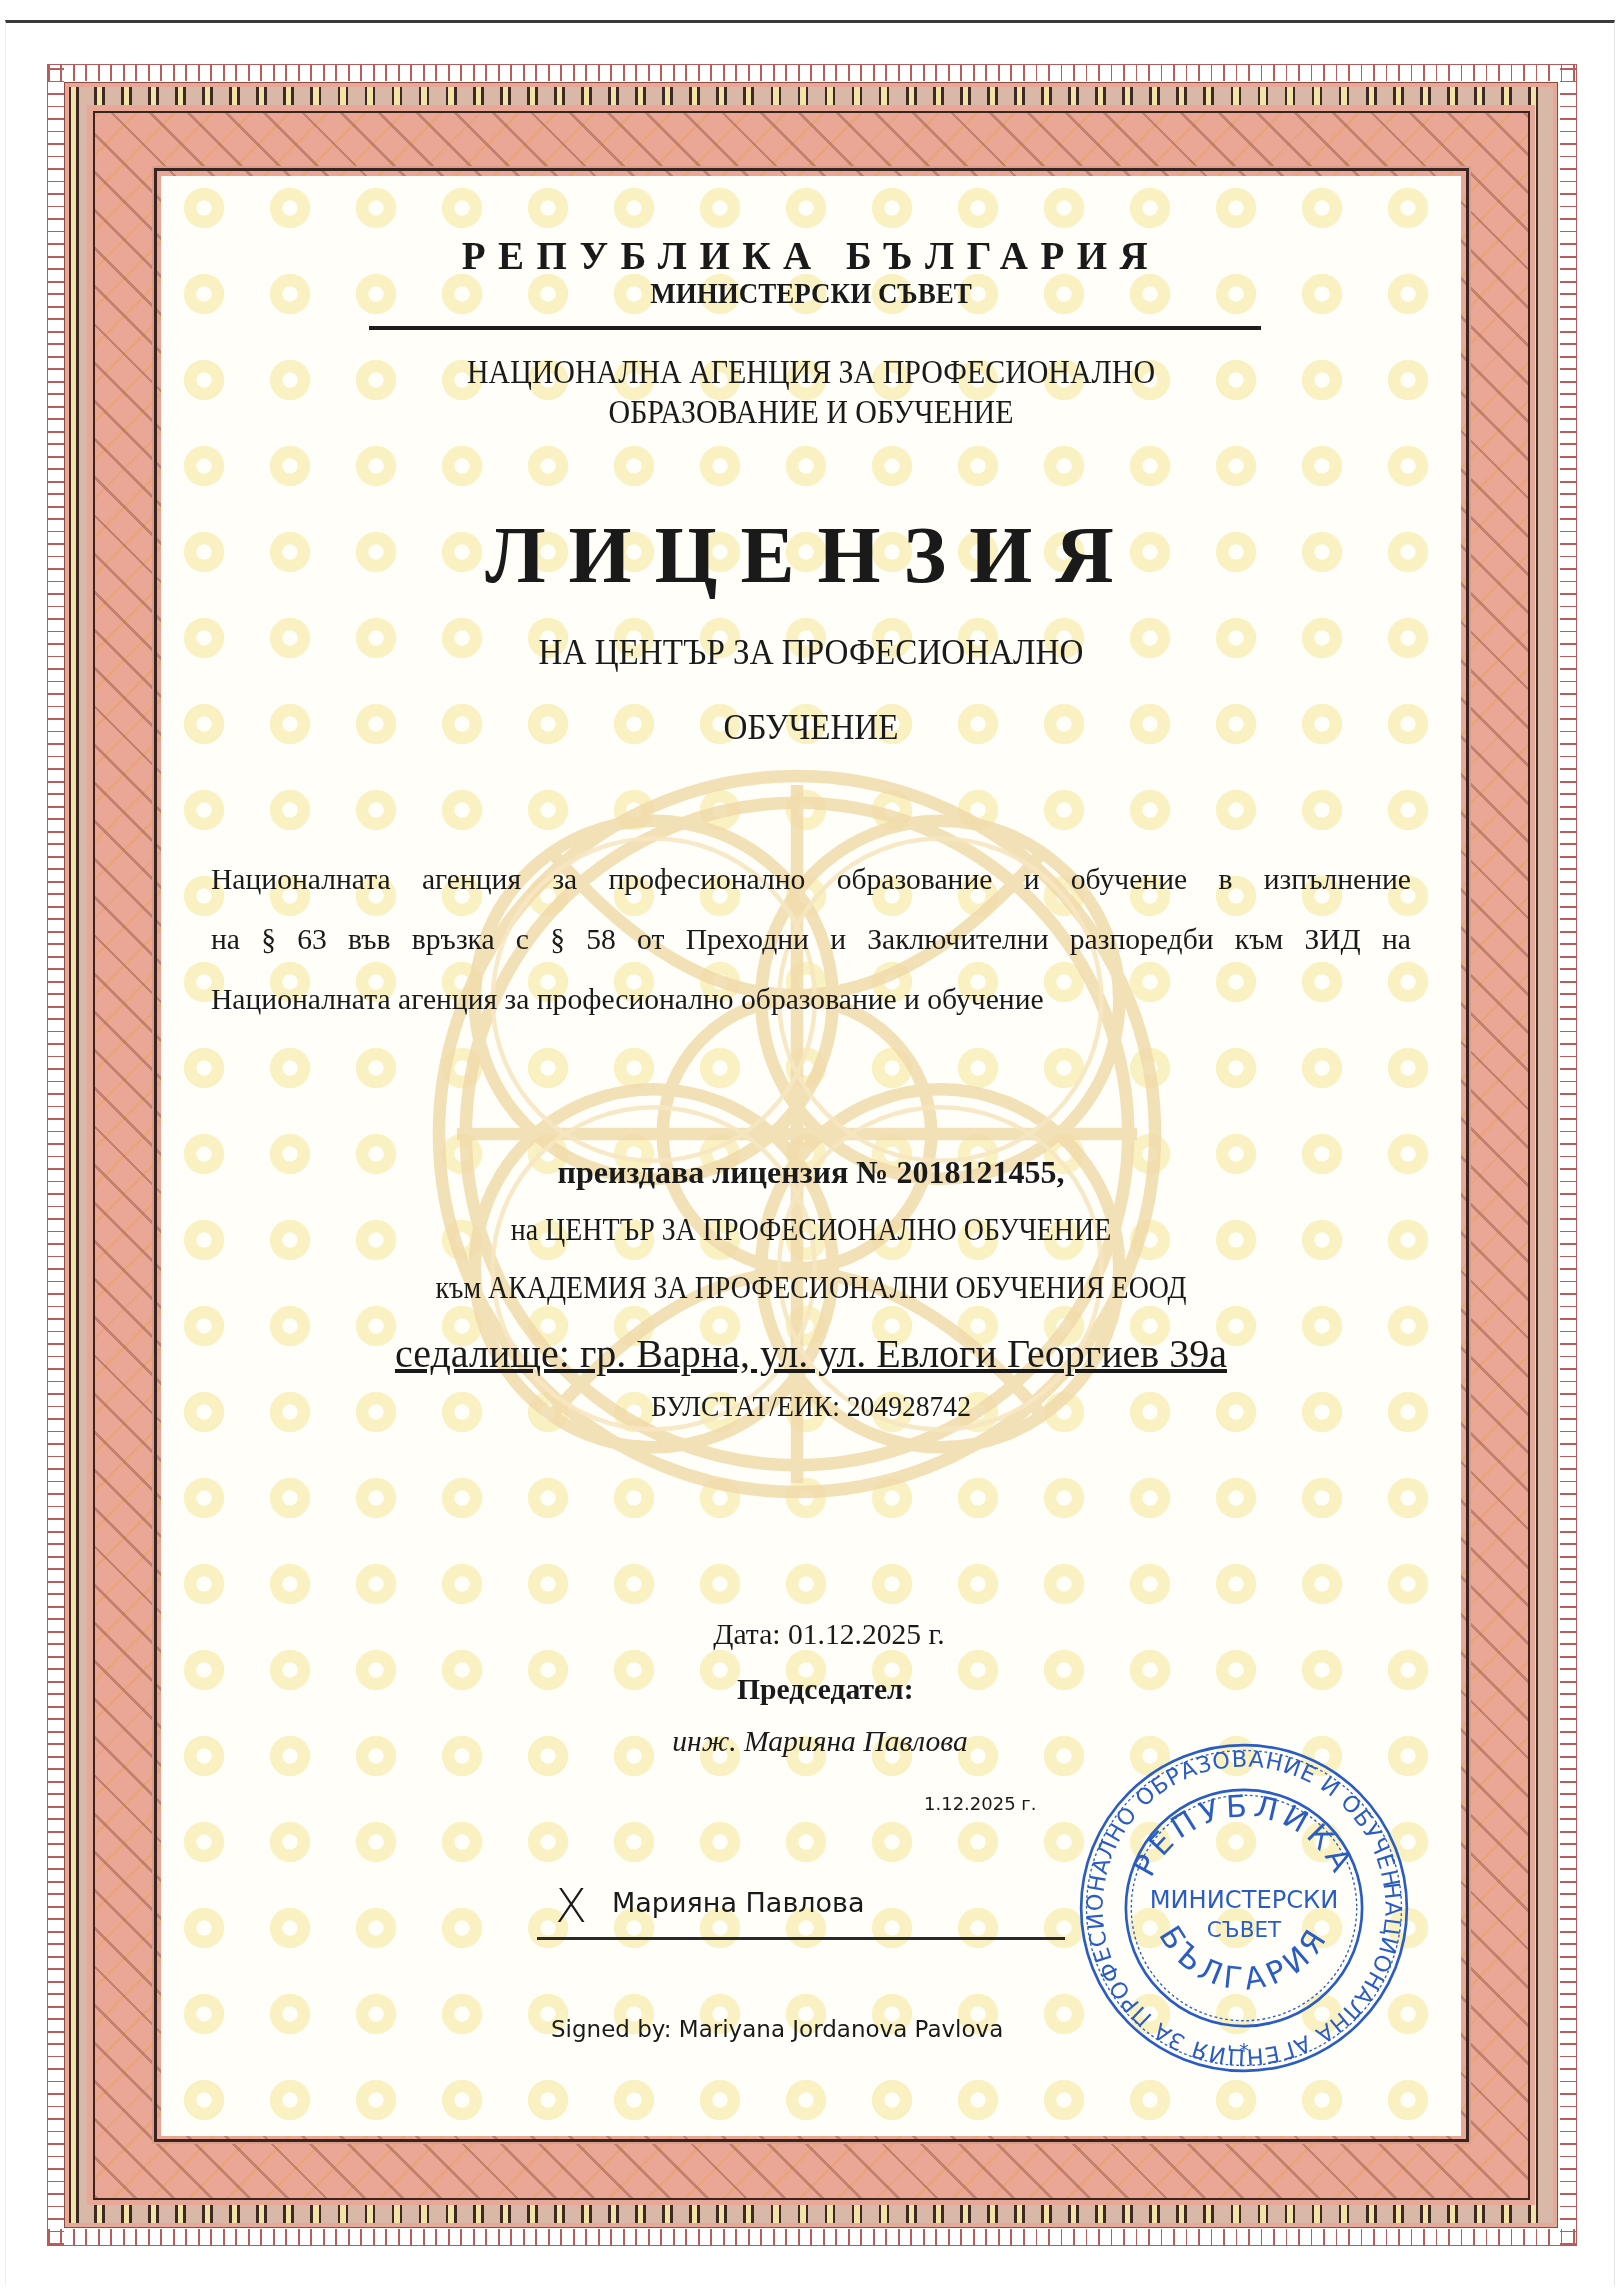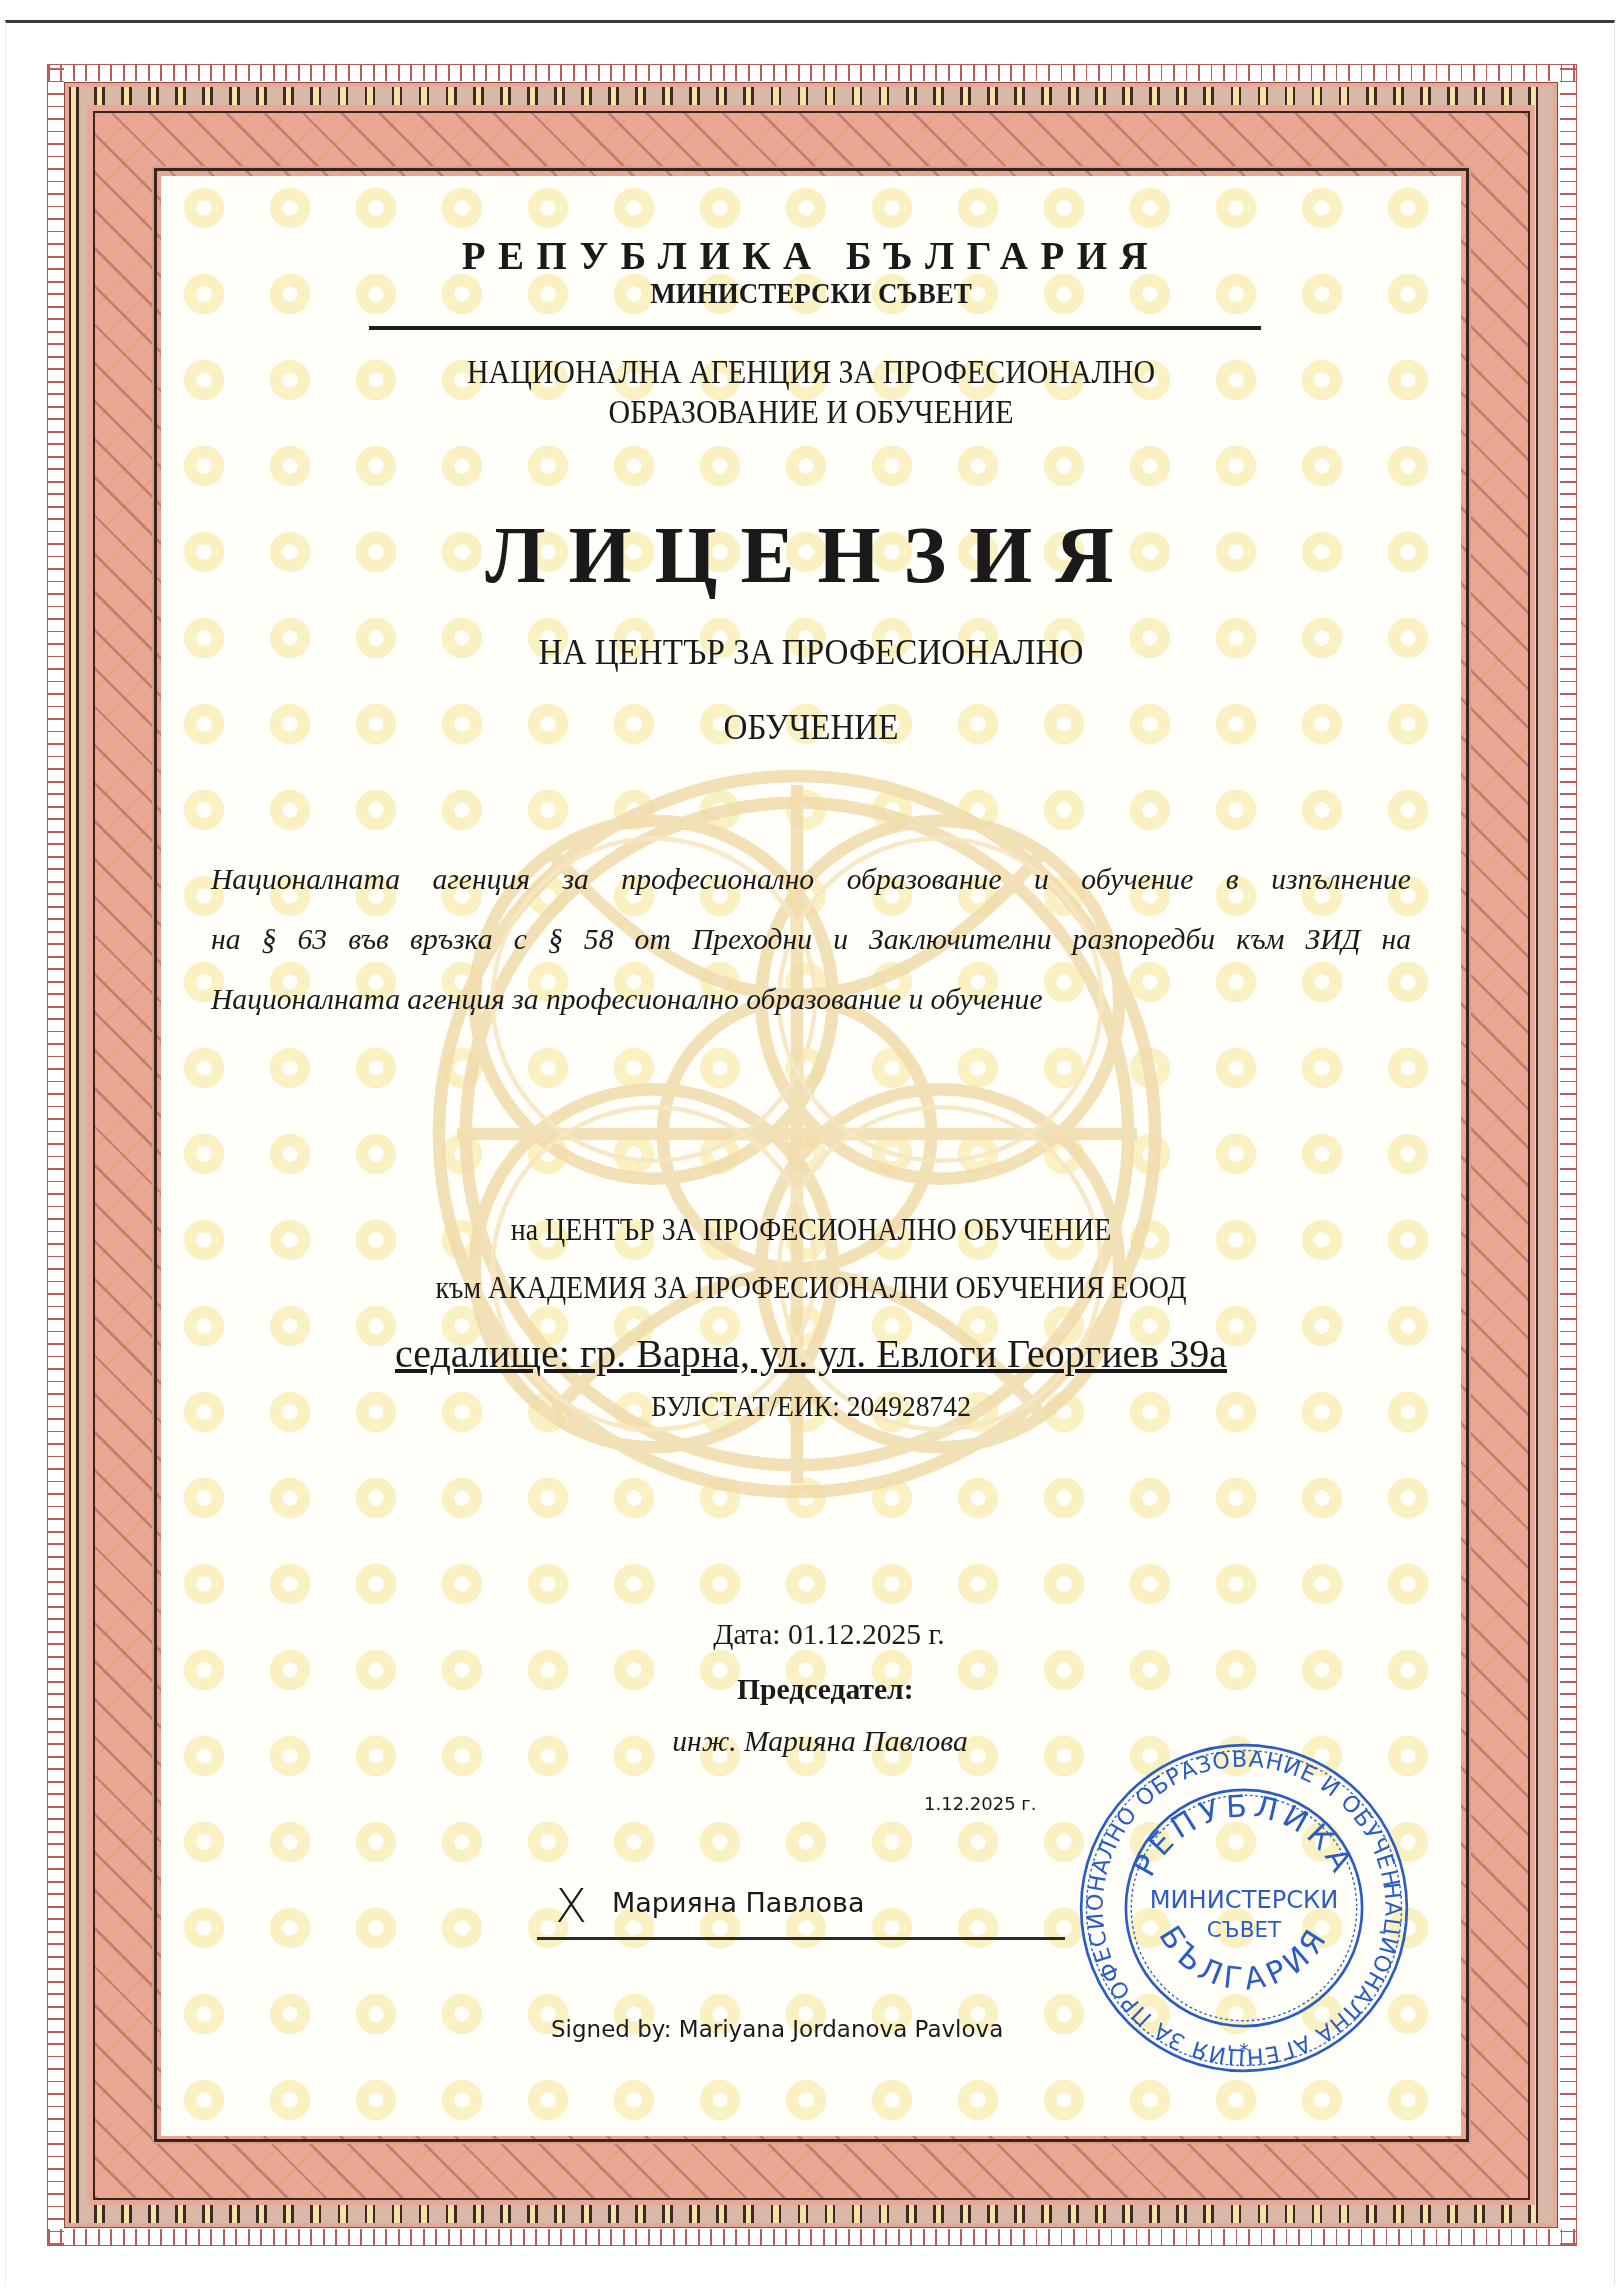--- a/index.html
+++ b/index.html
@@ -126,26 +126,27 @@
   <div class="text-block t-republic">РЕПУБЛИКА БЪЛГАРИЯ</div>
   <div class="text-block t-council">МИНИСТЕРСКИ СЪВЕТ</div>
   <div class="rule"></div>
   <div class="text-block t-agency1">НАЦИОНАЛНА АГЕНЦИЯ ЗА ПРОФЕСИОНАЛНО</div>
   <div class="text-block t-agency2">ОБРАЗОВАНИЕ И ОБУЧЕНИЕ</div>
 
   <div class="text-block t-title">ЛИЦЕНЗИЯ</div>
   <div class="text-block t-sub1">НА ЦЕНТЪР ЗА ПРОФЕСИОНАЛНО</div>
   <div class="text-block t-sub2">ОБУЧЕНИЕ</div>
 
-  <div class="para" style="top:673px;font-style:italic;">
+  <div class="para" style="top:673px;">
     <span class="ln">Националната агенция за професионално образование и обучение в изпълнение</span>
     <span class="ln">на § 63 във връзка с § 58 от Преходни и Заключителни разпоредби към ЗИД на</span>
     <span class="ln">Националната агенция за професионално образование и обучение</span>
   </div>
 
+  <div class="text-block t-reissue">преиздава лицензия № 2018121455,</div>
   <div class="text-block t-center">на ЦЕНТЪР ЗА ПРОФЕСИОНАЛНО ОБУЧЕНИЕ</div>
   <div class="text-block t-academy">към АКАДЕМИЯ ЗА ПРОФЕСИОНАЛНИ ОБУЧЕНИЯ ЕООД</div>
   <div class="text-block t-seat">седалище: гр. Варна,  ул. ул. Евлоги Георгиев 39а</div>
   <div class="text-block t-bulstat">БУЛСТАТ/ЕИК: 204928742</div>
 
   <div class="text-block t-date">Дата: 01.12.2025 г.</div>
   <div class="text-block t-chair-name">инж. Марияна Павлова</div>
   <div class="text-block t-chair-label">Председател:</div>
 
   <div class="t-sigdate">1.12.2025 г.</div>

